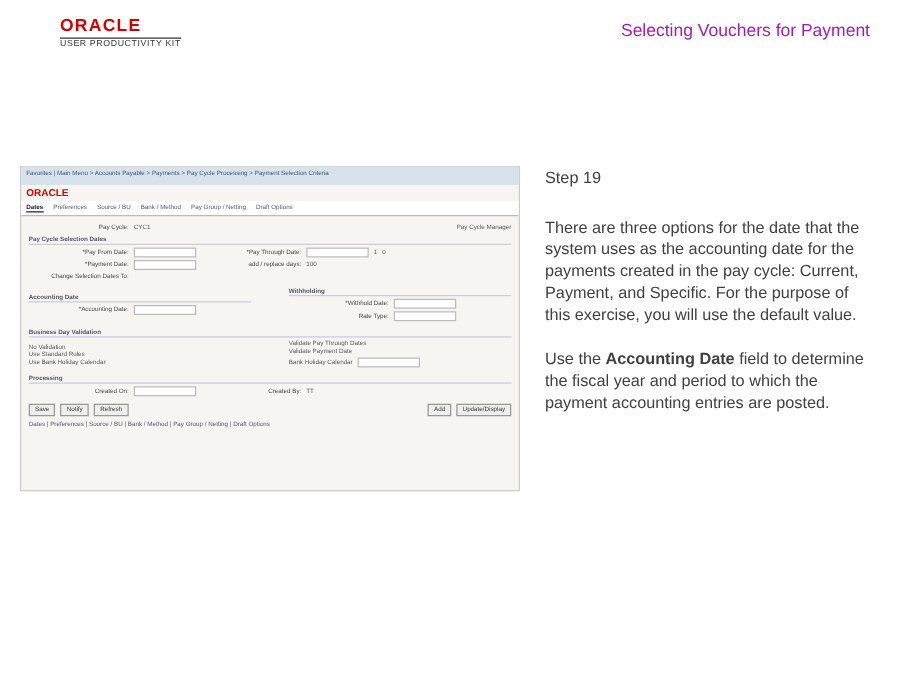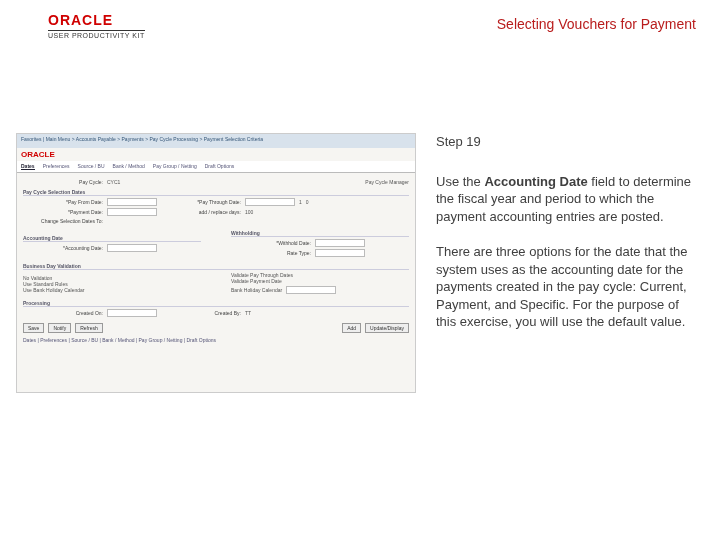--- a/index.html
+++ b/index.html
@@ -22,21 +22,21 @@
   .oracle-logo {
     font-weight: bold;
     color: #d00000;
     font-size: 14px;
     letter-spacing: 1px;
     border-bottom: 1px solid #333;
     padding-bottom: 2px;
     margin-bottom: 1px;
   }
   .logo-sub { font-size: 7px; letter-spacing: 0.5px; color: #333; }
-  .title { font-size: 14px; color: #b91c1c; margin-top: 4px; }
+  .title { font-size: 14px; color: #a21caf; margin-top: 4px; }
   .content {
     display: flex;
     padding: 88px 24px 0 16px;
     gap: 20px;
   }
   .screenshot {
     flex: 0 0 400px;
     height: 260px;
     border: 1px solid #ccc;
     background: #f6f5f2;
@@ -164,19 +164,19 @@
         <span style="flex:1"></span>
         <span class="ss-btn">Add</span>
         <span class="ss-btn">Update/Display</span>
       </div>
       <div style="margin-top:4px; color:#557;">Dates | Preferences | Source / BU | Bank / Method | Pay Group / Netting | Draft Options</div>
     </div>
   </div>
 
   <div class="instructions">
     <div class="step-label">Step 19</div>
+    <div class="para">There are three options for the date that the system uses as the accounting date for the payments created in the pay cycle: Current, Payment, and Specific. For the purpose of this exercise, you will use the default value.</div>
     <div class="para">
       <span>Use the </span><b>Accounting Date</b><span> field to determine the fiscal year and period to which the payment accounting entries are posted.</span>
     </div>
-    <div class="para">There are three options for the date that the system uses as the accounting date for the payments created in the pay cycle: Current, Payment, and Specific. For the purpose of this exercise, you will use the default value.</div>
   </div>
 
 </div>
 
 </body></html>

